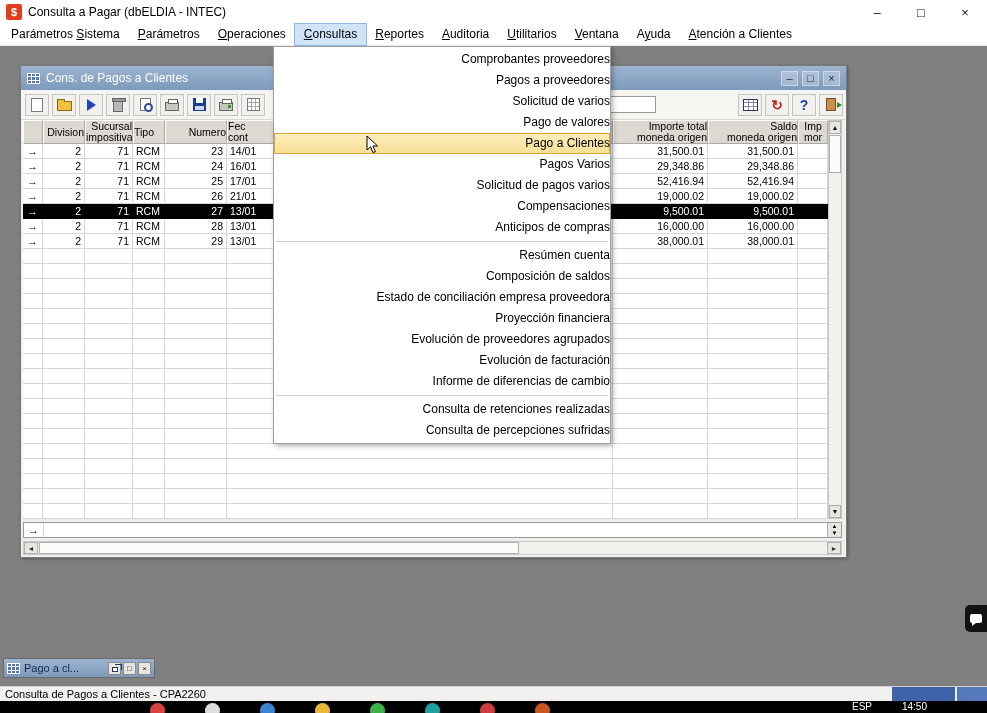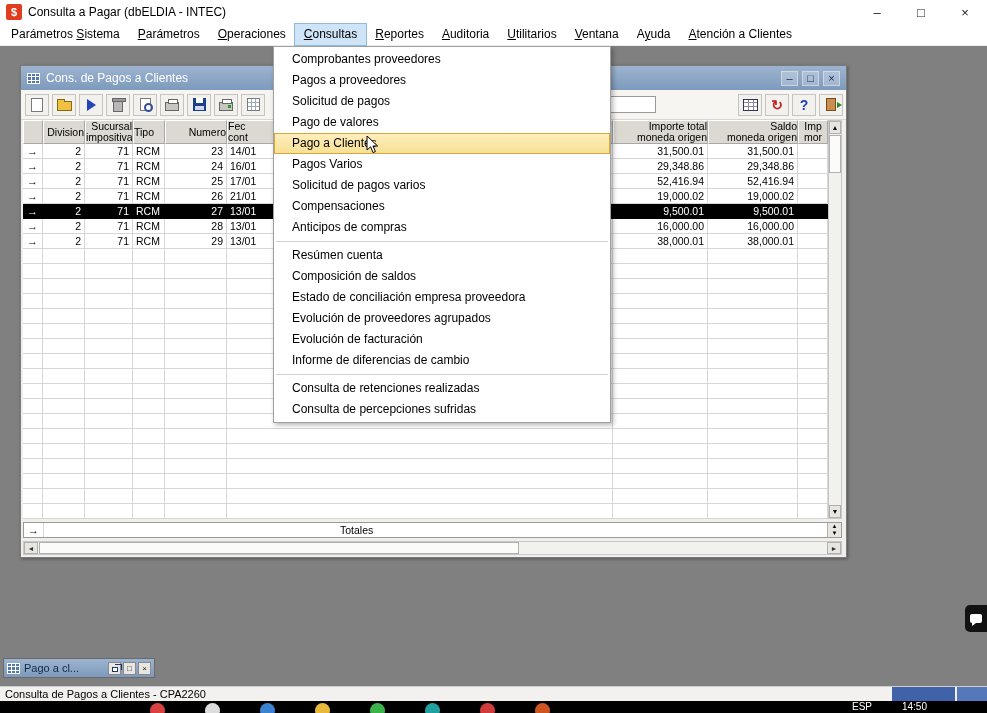--- a/index.html
+++ b/index.html
@@ -99,21 +99,21 @@
   .hthumb{position:absolute;left:15px;top:0;height:12px;width:480px;background:#fbfbfa;border:1px solid #b0b0b0;}
   .vscroll{position:absolute;left:807px;top:0;width:14px;height:399px;background:#f1f1ee;border:1px solid #c8c8c8;}
   .vbtn{position:absolute;left:0;width:12px;height:13px;background:#e8e6e0;border:1px solid #b0b0b0;
         font-size:7px;display:flex;align-items:center;justify-content:center;color:#111;}
   .vbtn.up{top:0;} .vbtn.down{bottom:0;}
   .vthumb{position:absolute;left:0;top:14px;width:12px;height:38px;background:#fbfbfa;border:1px solid #b0b0b0;}
 
   
   .dropdown{position:absolute;left:273px;top:0;width:338px;background:#fff;border:1px solid #a0a0a0;
             box-shadow:2px 2px 5px rgba(0,0,0,.3);padding:2px 0;z-index:40;font-size:12px;}
-  .dd-item{height:21px;line-height:21px;padding-left:18px;white-space:nowrap;overflow:hidden;}
+  .dd-item{height:21px;line-height:21px;padding-left:26px;white-space:nowrap;overflow:hidden;text-align:right;}
   .dd-item.hl{background:linear-gradient(#ffefbe,#f7df93);box-shadow:inset 0 0 0 1px #d8a73e;}
   .dd-sep{height:1px;background:#d0d0d0;margin:3px 2px;}
   .cursor{position:absolute;left:92px;top:88px;z-index:50;pointer-events:none;}
 
   
   .minwin{position:absolute;left:3px;top:612px;width:152px;height:20px;
           background:linear-gradient(#9db4d0,#7d9abc);border:1px solid #6a6a6a;display:flex;
           align-items:center;padding:0 3px;font-size:11px;color:#13294b;}
   .minwin .ic-childgrid{margin-right:4px;}
   .mwbtns{margin-left:auto;display:flex;gap:2px;}
@@ -537,21 +537,20 @@
               <div class="gc c4" style="width: 62px;"></div>
               <div class="gc c5" style="width: 386px;"></div>
               <div class="gc c6" style="width: 95px;"></div>
               <div class="gc c7" style="width: 90px;"></div>
               <div class="gc c8" style="width: 30px;"></div>
             </div>
           </div>
         <div class="spacer"></div>
         <div class="totrow">
           <div class="tind">→</div>
-          <div class="totlabel">Totales</div>
           <div class="totspin">
             <span>▲</span>
             <span>▼</span>
           </div>
         </div>
         <div class="hscroll">
           <div class="sbtn left">◄</div>
           <div class="hthumb"></div>
           <div class="sbtn right">►</div>
         </div>
@@ -560,31 +559,32 @@
           <div class="vthumb"></div>
           <div class="vbtn down">▼</div>
         </div>
       </div>
     </div>
 
     <div class="dropdown">
       <div id="dd-items">
           <div class="dd-item">Comprobantes proveedores</div>
           <div class="dd-item">Pagos a proveedores</div>
-          <div class="dd-item">Solicitud de pagos</div>
+          <div class="dd-item">Solicitud de varios</div>
           <div class="dd-item">Pago de valores</div>
           <div class="dd-item hl">Pago a Clientes</div>
           <div class="dd-item">Pagos Varios</div>
           <div class="dd-item">Solicitud de pagos varios</div>
           <div class="dd-item">Compensaciones</div>
           <div class="dd-item">Anticipos de compras</div>
           <div class="dd-sep"></div>
           <div class="dd-item">Resúmen cuenta</div>
           <div class="dd-item">Composición de saldos</div>
           <div class="dd-item">Estado de conciliación empresa proveedora</div>
+          <div class="dd-item">Proyección financiera</div>
           <div class="dd-item">Evolución de proveedores agrupados</div>
           <div class="dd-item">Evolución de facturación</div>
           <div class="dd-item">Informe de diferencias de cambio</div>
           <div class="dd-sep"></div>
           <div class="dd-item">Consulta de retenciones realizadas</div>
           <div class="dd-item">Consulta de percepciones sufridas</div>
         </div>
       <div class="cursor">
         <svg width="13" height="19" viewBox="0 0 13 19" xmlns="http://www.w3.org/2000/svg">
           <path d="M1 1 L1 15 L4.6 11.8 L7 17.6 L9.4 16.6 L7 11 L11.6 11 Z" fill="#ffffff" stroke="#000000" stroke-width="1"></path>

